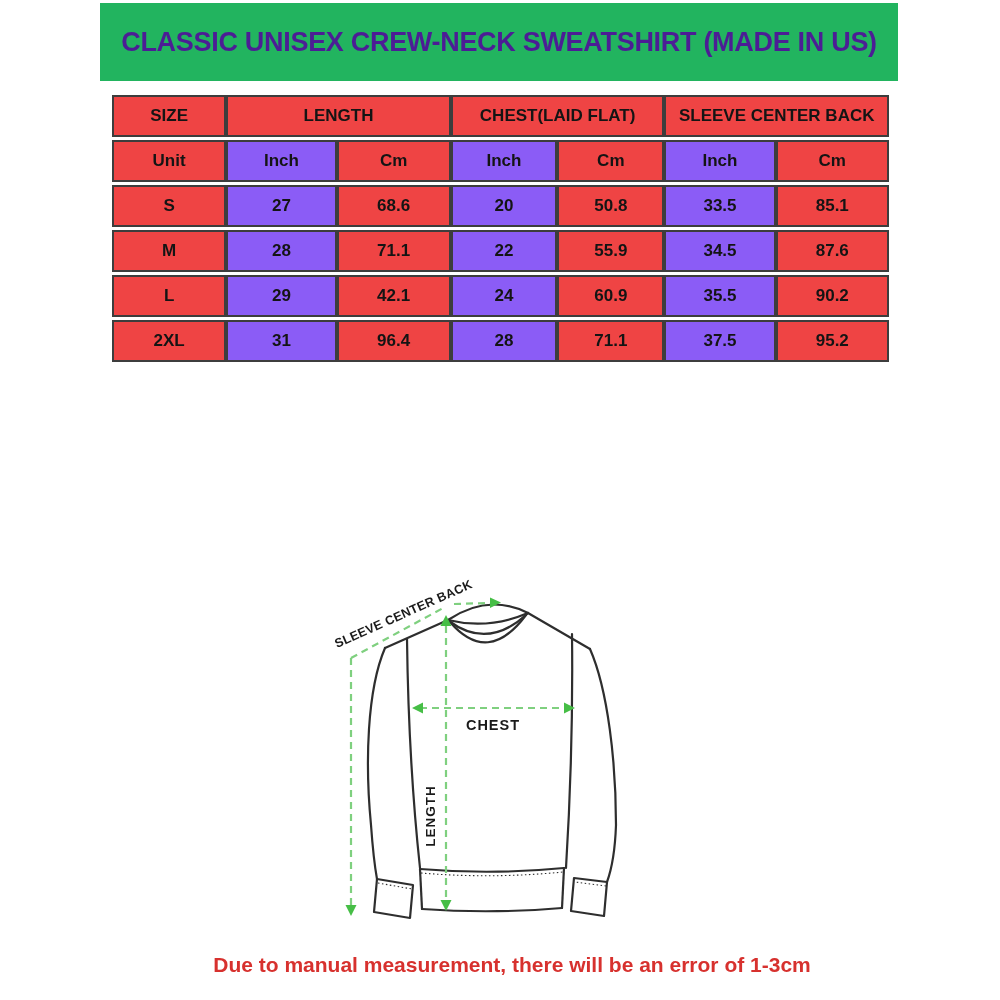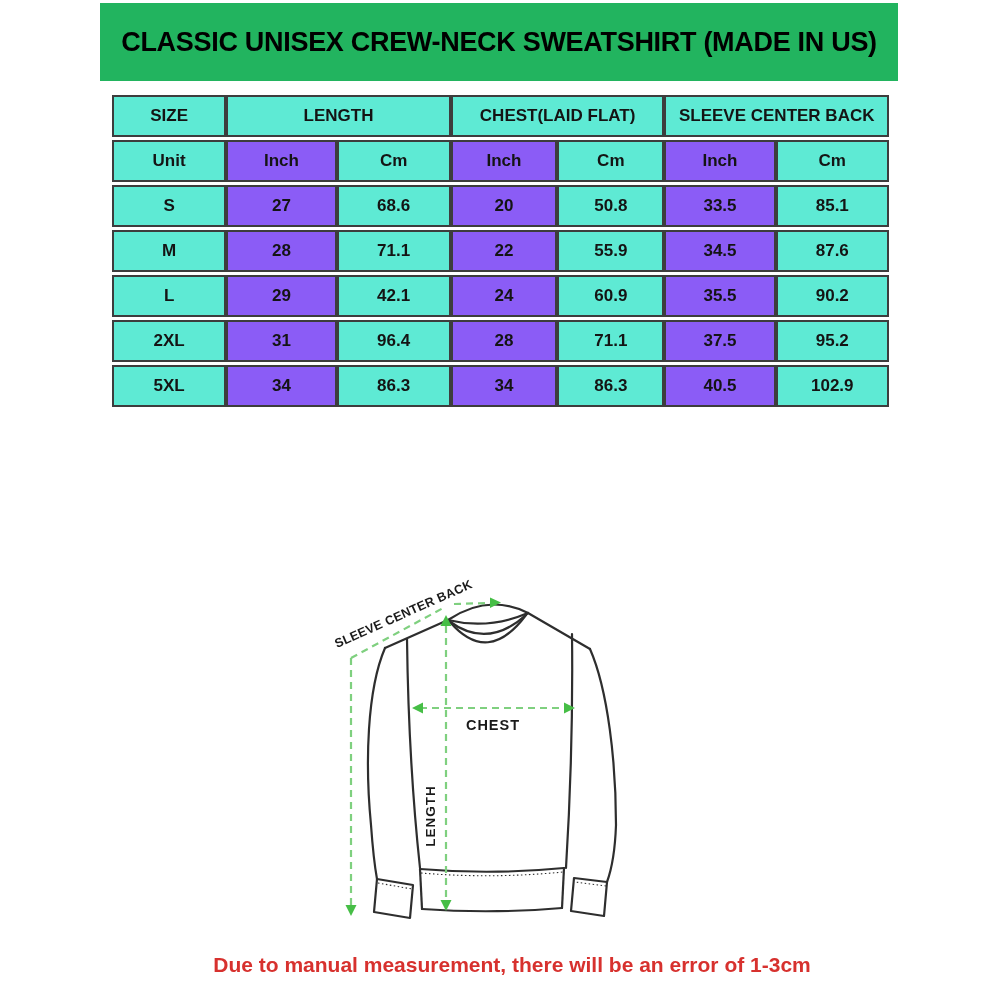--- a/index.html
+++ b/index.html
@@ -6,33 +6,33 @@
   html,body { margin:0; padding:0; }
   body {
     width:1000px; height:1000px; position:relative; background:#ffffff;
     font-family:"Liberation Sans", sans-serif;
   }
   .banner {
     position:absolute; left:100px; top:3px; width:798px; height:78px;
     background:#22B45F; display:flex; align-items:center; justify-content:center;
   }
   .banner .title {
-    color:#000000; font-size:27px; font-weight:700; letter-spacing:-0.3px;
+    color:#4c1d95; font-size:27px; font-weight:700; letter-spacing:-0.3px;
     margin:0; white-space:nowrap;
   }
   table.size-table {
     position:absolute; left:112px; top:92px; width:777px;
     border-collapse:separate; border-spacing:0 3px; table-layout:fixed;
   }
   .size-table th, .size-table td {
     border:2px solid #3D3D3D; height:42px; padding:0;
     text-align:center; vertical-align:middle;
     font-size:17px; font-weight:700; color:#141414;
   }
-  .g { background:#5eead4; }
+  .g { background:#ef4444; }
   .w { background:#8b5cf6; }
   .diagram {
     position:absolute; left:310px; top:578px; width:380px; height:362px;
   }
   .footnote {
     position:absolute; left:12px; top:953px; width:1000px; text-align:center;
     font-size:21px; font-weight:700; color:#D7312E;
   }
 </style>
 </head>
@@ -97,29 +97,20 @@
   </tr>
   <tr>
     <td class="g">2XL</td>
     <td class="w">31</td>
     <td class="g">96.4</td>
     <td class="w">28</td>
     <td class="g">71.1</td>
     <td class="w">37.5</td>
     <td class="g">95.2</td>
   </tr>
-  <tr>
-    <td class="g">5XL</td>
-    <td class="w">34</td>
-    <td class="g">86.3</td>
-    <td class="w">34</td>
-    <td class="g">86.3</td>
-    <td class="w">40.5</td>
-    <td class="g">102.9</td>
-  </tr>
   </tbody>
 </table>
 
 <svg class="diagram" viewBox="0 0 380 362" xmlns="http://www.w3.org/2000/svg">
 
   <g fill="none" stroke="#2E2E2E" stroke-width="2.2" stroke-linecap="round" stroke-linejoin="round">
 
     <path d="M138,42 Q178,15 218,35"></path>
     <path d="M138,42 Q178,52 218,35"></path>
     <path d="M139,43 Q178,72 217,36"></path>

